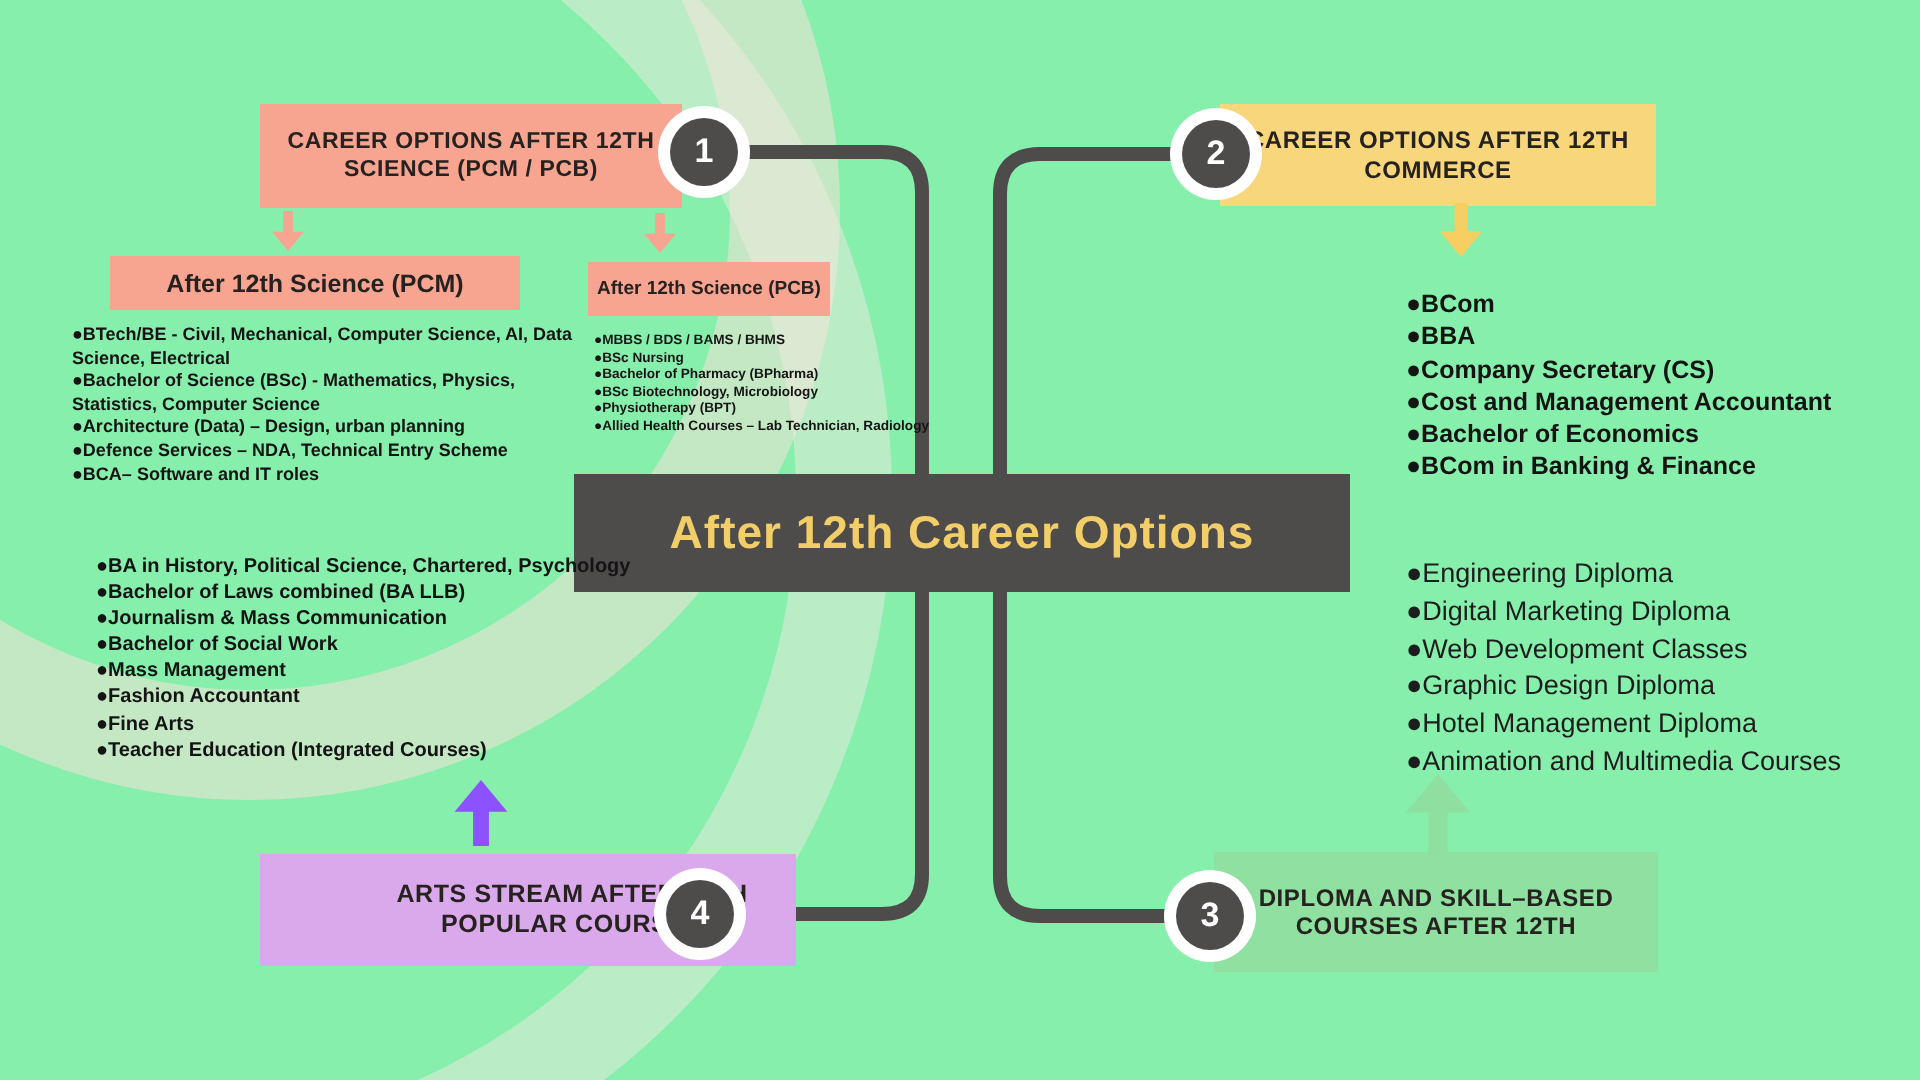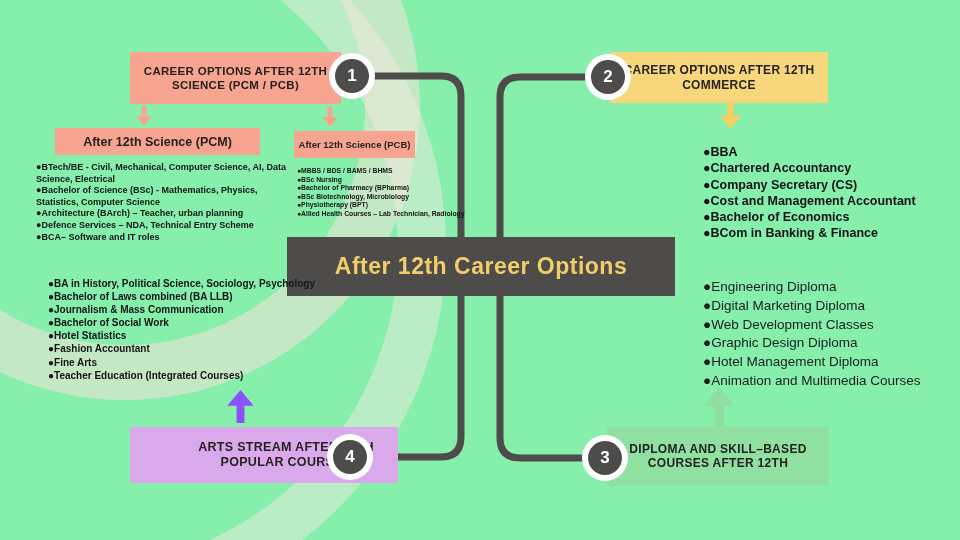--- a/index.html
+++ b/index.html
@@ -107,45 +107,45 @@
     <span>After 12th Science (PCB)</span>
   </div>
 
   <div class="center-box">
     <span class="title">After 12th Career Options</span>
   </div>
 
   <div class="list list-pcm">
       <div class="li">●BTech/BE - Civil, Mechanical, Computer Science, AI, Data Science, Electrical</div>
       <div class="li">●Bachelor of Science (BSc) - Mathematics, Physics, Statistics, Computer Science</div>
-      <div class="li">●Architecture (BArch) – Teacher, urban planning</div>
+      <div class="li">●Architecture (Data) – Design, urban planning</div>
       <div class="li">●Defence Services – NDA, Technical Entry Scheme</div>
       <div class="li">●BCA– Software and IT roles</div>
     </div>
   <div class="list list-pcb">
       <div class="li">●MBBS / BDS / BAMS / BHMS</div>
       <div class="li">●BSc Nursing</div>
       <div class="li">●Bachelor of Pharmacy (BPharma)</div>
       <div class="li">●BSc Biotechnology, Microbiology</div>
       <div class="li">●Physiotherapy (BPT)</div>
       <div class="li">●Allied Health Courses – Lab Technician, Radiology</div>
     </div>
   <div class="list list-arts">
-      <div class="li">●BA in History, Political Science, Sociology, Psychology</div>
+      <div class="li">●BA in History, Political Science, Chartered, Psychology</div>
       <div class="li">●Bachelor of Laws combined (BA LLB)</div>
       <div class="li">●Journalism &amp; Mass Communication</div>
       <div class="li">●Bachelor of Social Work</div>
-      <div class="li">●Hotel Statistics</div>
+      <div class="li">●Mass Management</div>
       <div class="li">●Fashion Accountant</div>
       <div class="li">●Fine Arts</div>
       <div class="li">●Teacher Education (Integrated Courses)</div>
     </div>
   <div class="list list-commerce">
+      <div class="li">●BCom</div>
       <div class="li">●BBA</div>
-      <div class="li">●Chartered Accountancy</div>
       <div class="li">●Company Secretary (CS)</div>
       <div class="li">●Cost and Management Accountant</div>
       <div class="li">●Bachelor of Economics</div>
       <div class="li">●BCom in Banking &amp; Finance</div>
     </div>
   <div class="list list-diploma">
       <div class="li">●Engineering Diploma</div>
       <div class="li">●Digital Marketing Diploma</div>
       <div class="li">●Web Development Classes</div>
       <div class="li">●Graphic Design Diploma</div>

